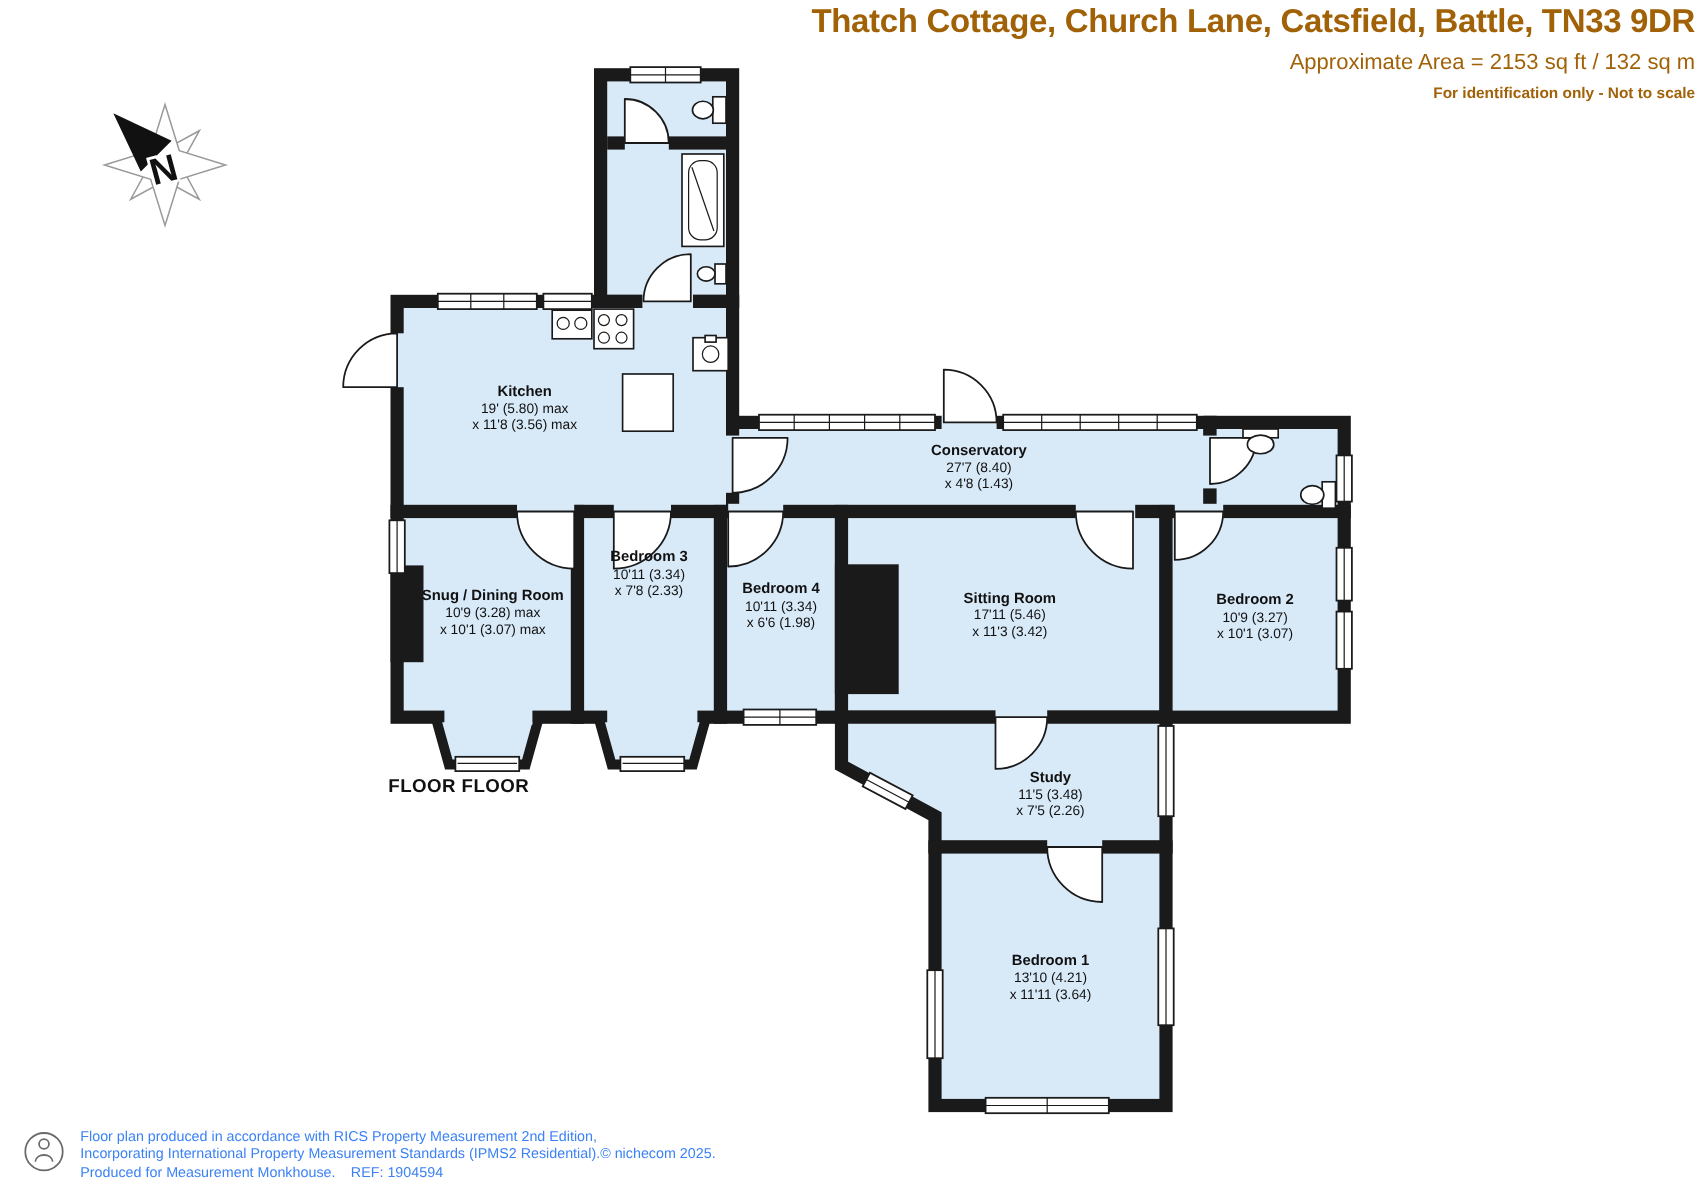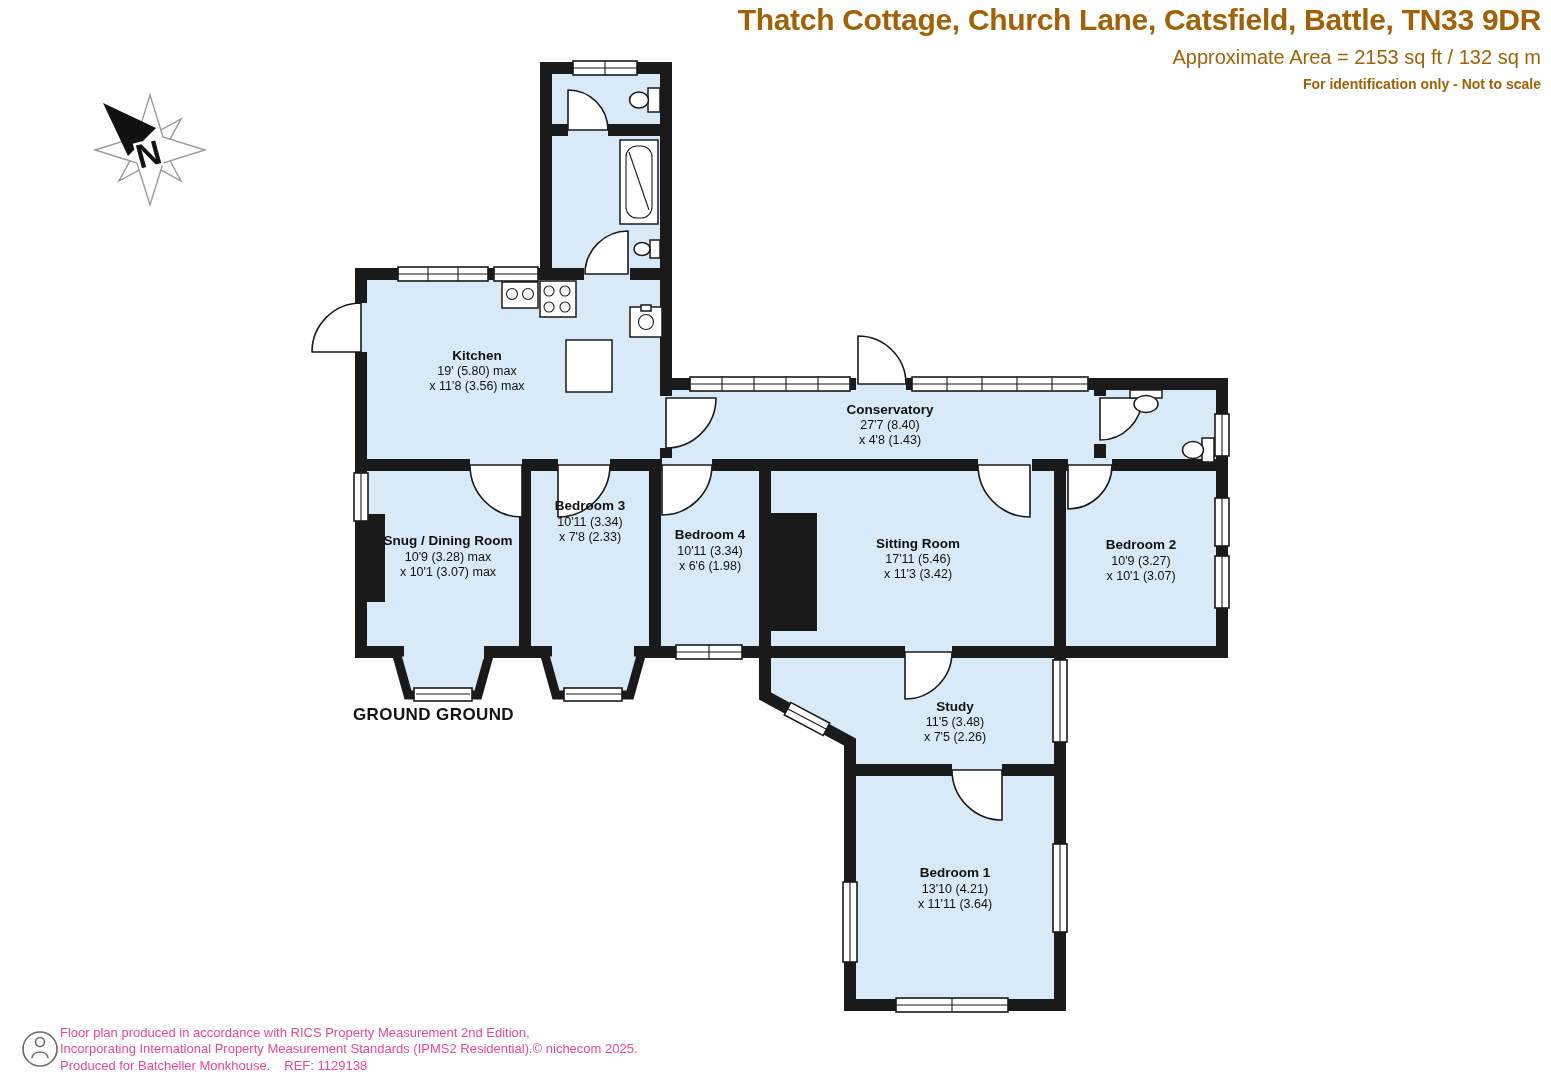--- a/index.html
+++ b/index.html
@@ -9,21 +9,21 @@
   .canvas { position:absolute; inset:0; width:1551px; height:1080px; }
   .plan-svg { position:absolute; left:0; top:0; }
 
   .header { position:absolute; top:3px; right:10px; text-align:right; color:#a16207; }
   .title { font-size:30px; font-weight:bold; letter-spacing:-0.3px; }
   .area  { font-size:20px; margin-top:9px; }
   .note  { font-size:14px; margin-top:7px;font-weight:bold; }
 
   .ground-floor { position:absolute; left:353px; top:705px; font-size:17px; font-weight:bold; letter-spacing:0.4px; color:#111; }
 
-  .footer { position:absolute; left:20px; bottom:6px; display:flex; align-items:center; color:#ec4899; }
+  .footer { position:absolute; left:20px; bottom:6px; display:flex; gap:13px; color:#3b82f6; }
   .footer-lines { font-size:13px; line-height:16.5px; }
   .credit { }
   .ref { margin-left:14px; }
 
   svg text { font-family:"Liberation Sans", sans-serif; }
   .room    { fill:var(--room-fill); stroke:var(--wall); stroke-width:12; }
   .bay     { fill:var(--room-fill); stroke:var(--wall); stroke-width:9; }
   .chimney { fill:var(--wall); }
   .stub    { fill:var(--wall); }
   .opening { fill:var(--room-fill); }
@@ -273,32 +273,32 @@
       <text class="north" x="148" y="166" transform="rotate(-15 148 152)">N</text>
     </g>
   </svg>
 
   <div class="header">
     <div class="title">Thatch Cottage, Church Lane, Catsfield, Battle, TN33 9DR</div>
     <div class="area">Approximate Area = 2153 sq ft / 132 sq m</div>
     <div class="note">For identification only - Not to scale</div>
   </div>
 
-  <div class="ground-floor">GROUND GROUND</div>
+  <div class="ground-floor">FLOOR FLOOR</div>
 
   <div class="footer">
     <svg width="40" height="44" viewBox="0 0 40 44">
       <circle class="person" cx="20" cy="22" r="17"></circle>
       <circle class="person" cx="20" cy="15" r="4.5"></circle>
       <path class="person" d="M12,31 C13,23 27,23 28,31"></path>
     </svg>
     <div class="footer-lines">
       <div>Floor plan produced in accordance with RICS Property Measurement 2nd Edition,</div>
       <div>
         <span>Incorporating International Property Measurement Standards (IPMS2 Residential).</span><span class="credit">© nichecom 2025.</span>
       </div>
       <div>
-        <span>Produced for Batcheller Monkhouse.</span><span class="ref">REF: 1129138</span>
+        <span>Produced for Measurement Monkhouse.</span><span class="ref">REF: 1904594</span>
       </div>
     </div>
   </div>
 
 </div>
 
 </body></html>

